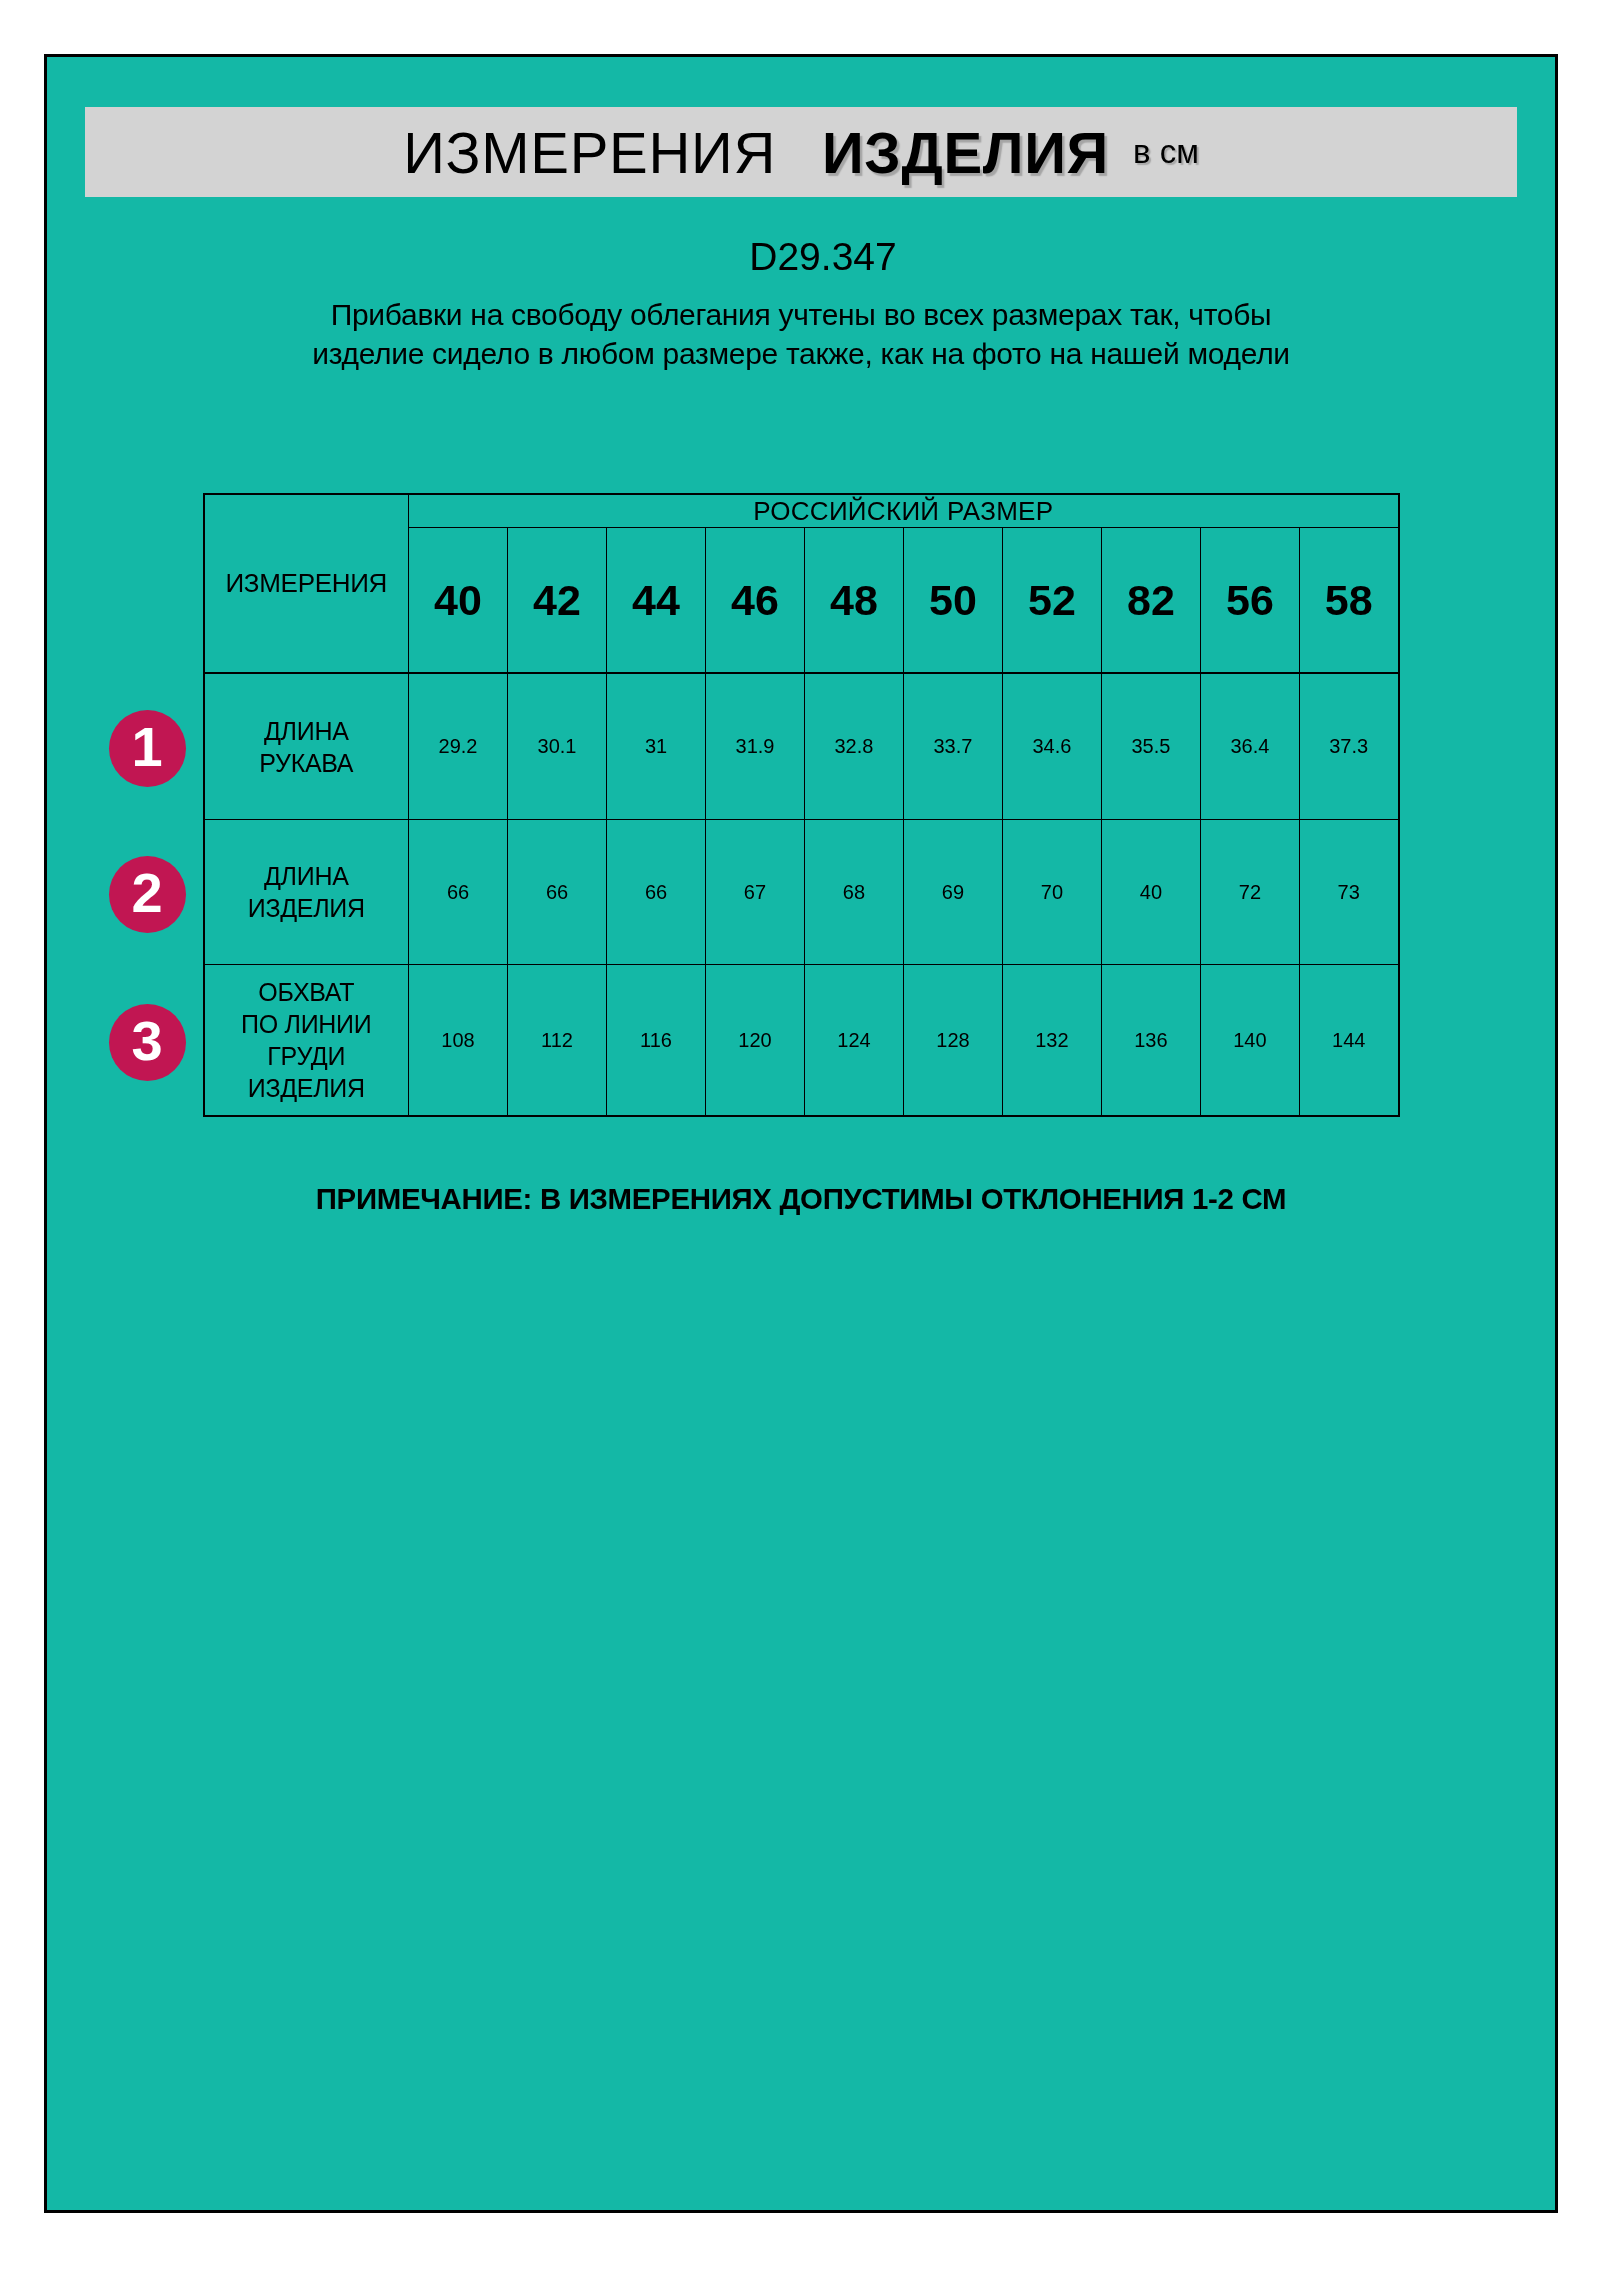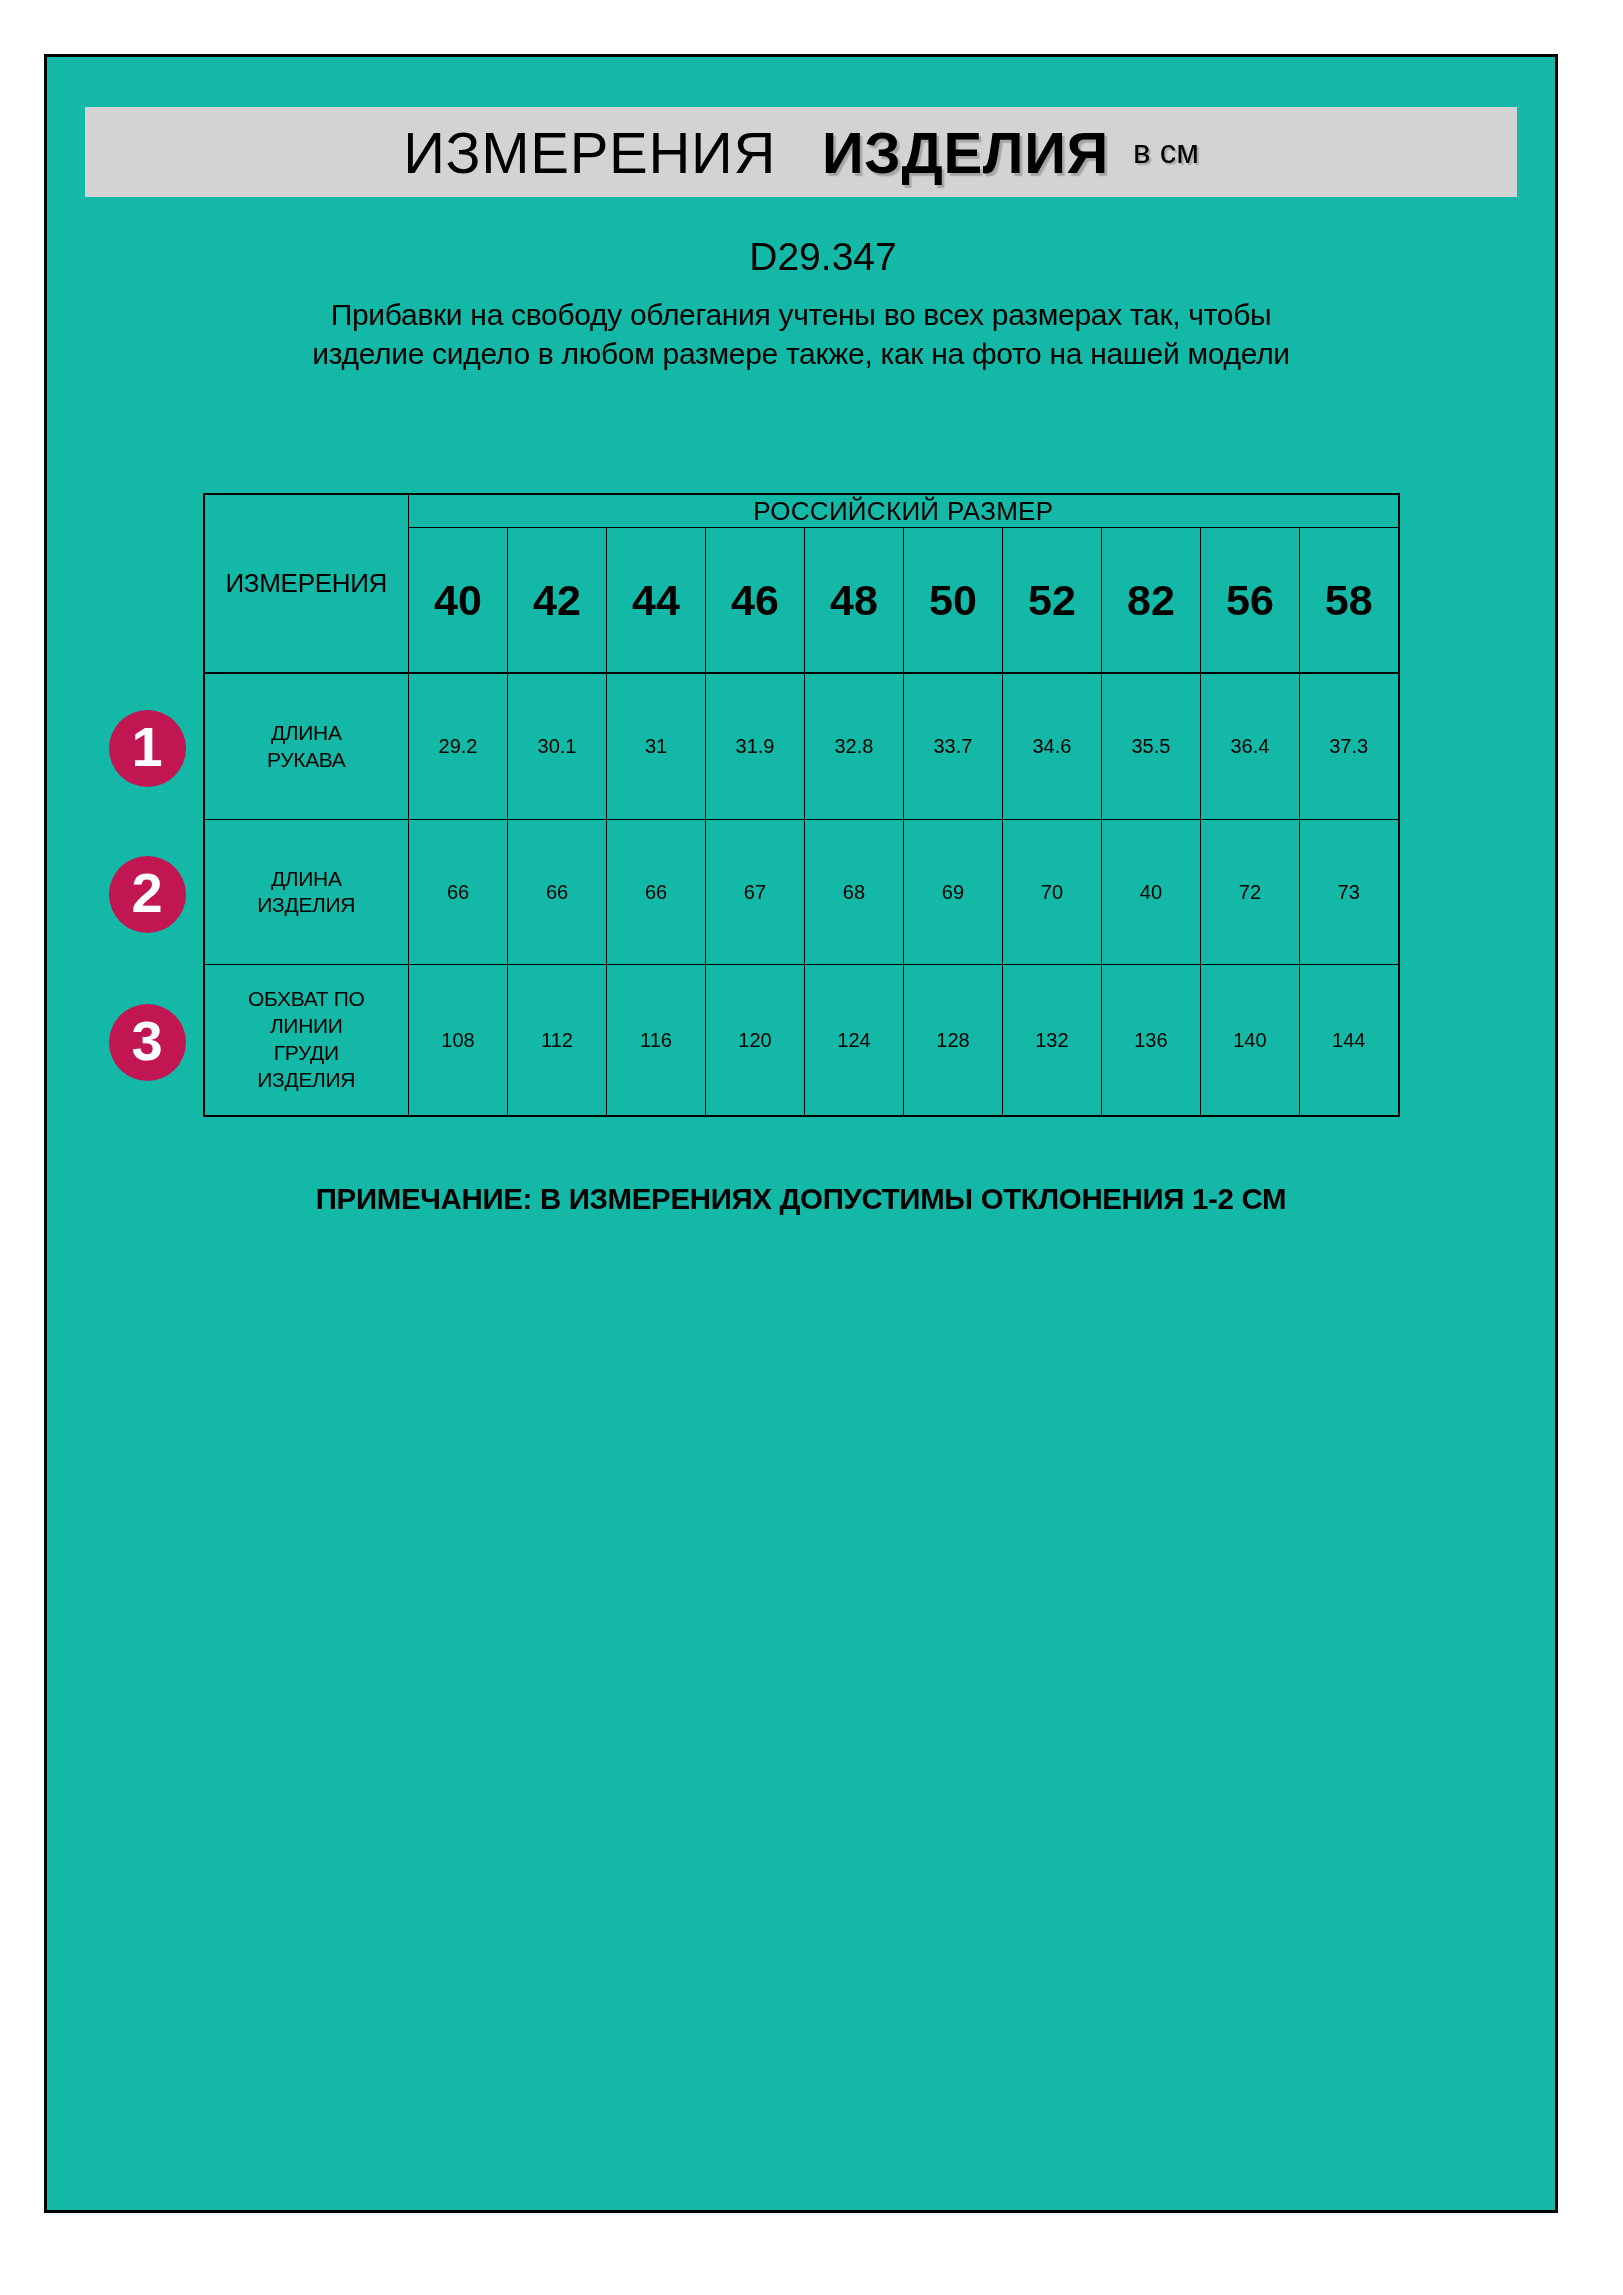--- a/index.html
+++ b/index.html
@@ -56,21 +56,21 @@
     font-weight:normal;
   }
   .group-row th.corner { font-size:26px; letter-spacing:-0.3px; }
   .group-row th.group  { font-size:26px; height:34px; letter-spacing:0.3px; }
   tr.sizes-row th {
     height:145px;
     font-size:43px; font-weight:bold;
     border-bottom:2.6px solid #000;
   }
   th.corner { border-bottom:2.6px solid #000; }
-  tbody th.rowlabel { font-size:21px; line-height:1.28; letter-spacing:-0.3px; }
+  tbody th.rowlabel { font-size:25px; line-height:1.28; letter-spacing:-0.3px; }
   tbody th.rowlabel div { width:137px; margin:0 auto; }
   tbody td.val { font-size:20px; }
   tbody tr > * { border-top:2.6px solid #000; border-bottom:2.6px solid #000; }
   tbody tr.r0 > * { height:147px; }
   tbody tr.r1 > * { height:145px; }
   tbody tr.r2 > * { height:151px; }
   .badge {
     position:absolute;
     left:-94px;
     width:77px; height:77px;

